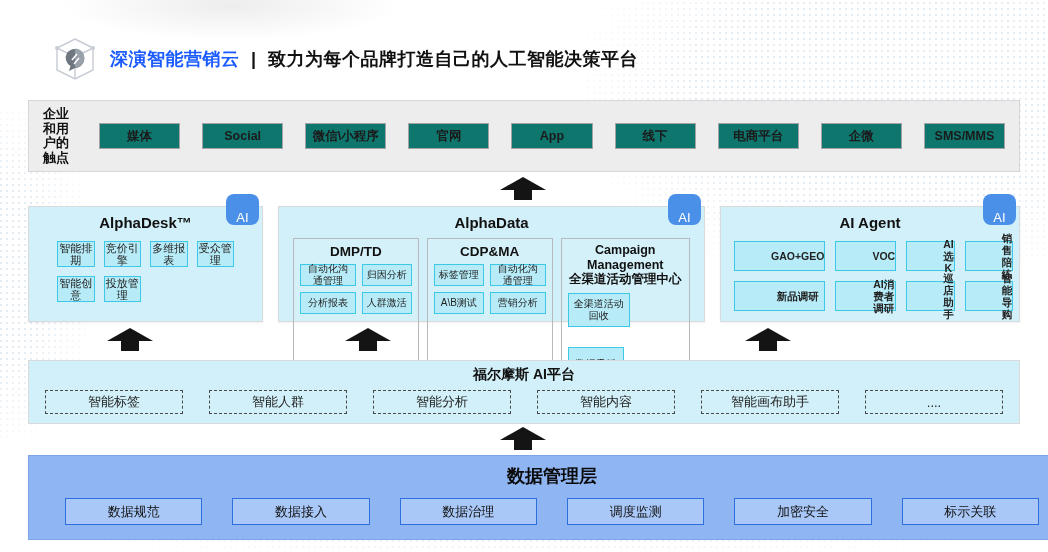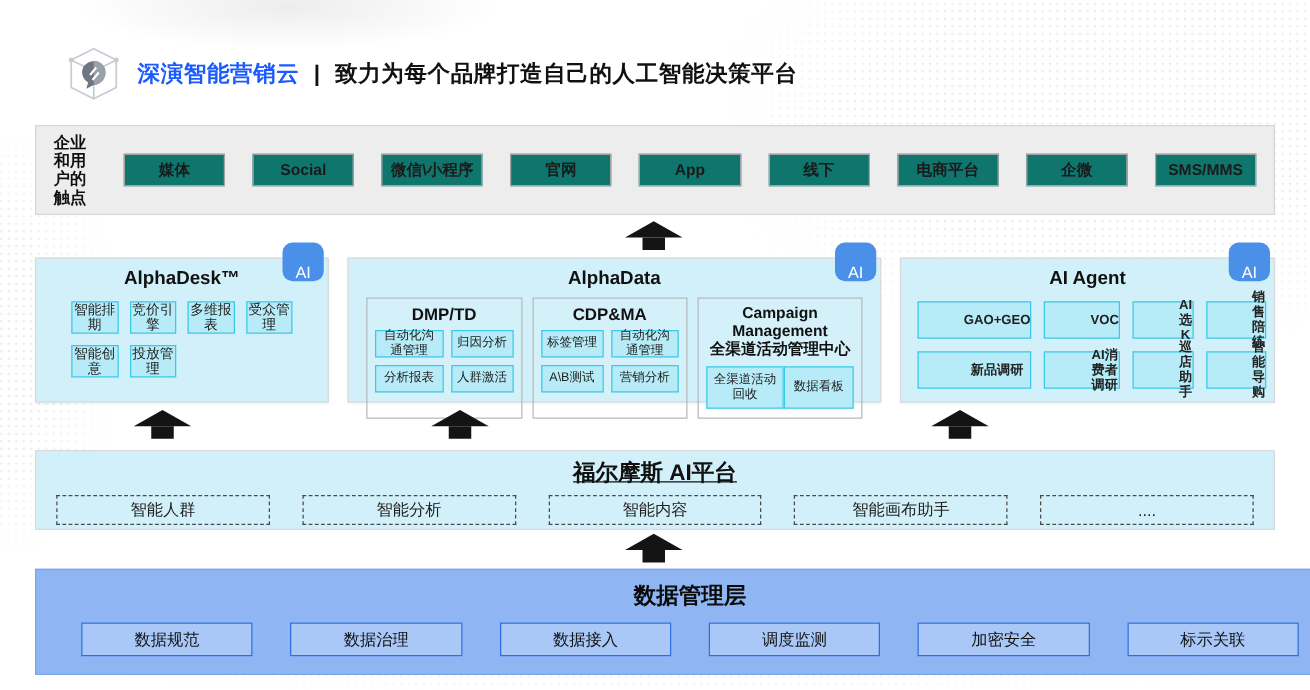--- a/index.html
+++ b/index.html
@@ -73,34 +73,34 @@
   .cyanbox { background:#b7ebf7; border:1px solid #3cc9e8; color:#222;
     display:flex; align-items:center; justify-content:center; text-align:center;
     font-size:11px; font-weight:500; height:26px; line-height:12px; }
 
   .data-groups { display:flex; gap:8px; padding:7px 14px 0 14px; }
   .subgroup { border:1px solid #b6b9be; padding:4px 6px 7px 6px; background:rgba(255,255,255,.05); }
   .subgroup-title { text-align:center; font-size:13.5px; font-weight:bold; color:#111; padding:1px 0 5px 0; }
   .subgroup-title2 { text-align:center; font-size:12.5px; font-weight:bold; color:#111; line-height:14.5px; padding:0 0 6px 0; }
   .sub-grid { display:grid; grid-template-columns:auto auto; gap:6px; }
   .sub-grid .cyanbox { height:22px; font-size:10px; padding:0 4px; }
-  .camp-grid { display:flex; gap:0; justify-content:center; }
+  .camp-grid { display:flex; gap:20px; justify-content:center;flex-direction:column; }
   .camp-grid .cyanbox { height:34px; font-size:10px; padding:0 5px; line-height:12px; }
   .camp-box1 { width:62px; } .camp-box2 { width:56px; }
 
   .agent-grid { display:grid; grid-template-columns:repeat(4,1fr); gap:10px;
     padding:10px 13px 0 13px; }
   .agent-grid .cyanbox { height:30px; font-weight:bold; font-size:10.5px;padding-left:36px; }
 
   .midarrows { position:absolute; left:0; top:328px; width:1048px; height:26px; }
 
   
   .holmes { position:absolute; left:28px; top:360px; width:992px; height:64px;
     background:#d2f0f9; border:1px solid #d9dadc; }
-  .holmes-title { text-align:center; font-size:18px; font-weight:bold; color:#111; padding-top:5px;text-decoration:underline; }
+  .holmes-title { text-align:center; font-size:14px; font-weight:bold; color:#111; padding-top:5px; }
   .holmes-row { display:flex; gap:26px; padding:6px 16px 0 16px; }
   .dashedbox { flex:1; height:24px; border:1px dashed #4a4a4a; color:#222;
     display:flex; align-items:center; justify-content:center; font-size:13px; }
 
   
   .datalayer { position:absolute; left:28px; top:455px; width:1048px; height:85px;
     background:#8fb6f3; border:1px solid #7ca4e9; }
   .datalayer-title { text-align:center; font-size:18px; font-weight:bold; color:#0b0b0b; padding-top:8px; }
   .datalayer-row { display:flex; gap:30px; padding:10px 36px 0 36px; }
   .databox { flex:1; height:27px; background:#a9c8f7; border:1px solid #2e6fe0;
@@ -228,36 +228,37 @@
 
     <div class="midarrows">
       <div class="arrow-up" style="left:107px; top:0;"></div>
       <div class="arrow-up" style="left:345px; top:0;"></div>
       <div class="arrow-up" style="left:745px; top:0;"></div>
     </div>
 
     <div class="holmes">
       <div class="holmes-title">福尔摩斯 AI平台</div>
       <div class="holmes-row">
+        <div class="dashedbox">智能标签</div>
         <div class="dashedbox">智能人群</div>
         <div class="dashedbox">智能分析</div>
         <div class="dashedbox">智能内容</div>
         <div class="dashedbox">智能画布助手</div>
         <div class="dashedbox">....</div>
       </div>
     </div>
 
     <div class="arrow-up" style="left:500px; top:427px;"></div>
 
     <div class="datalayer">
       <div class="datalayer-title">数据管理层</div>
       <div class="datalayer-row">
         <div class="databox">数据规范</div>
+        <div class="databox">数据接入</div>
         <div class="databox">数据治理</div>
-        <div class="databox">数据接入</div>
         <div class="databox">调度监测</div>
         <div class="databox">加密安全</div>
         <div class="databox">标示关联</div>
       </div>
     </div>
 
   </div>
 </div>
 
 </body></html>

